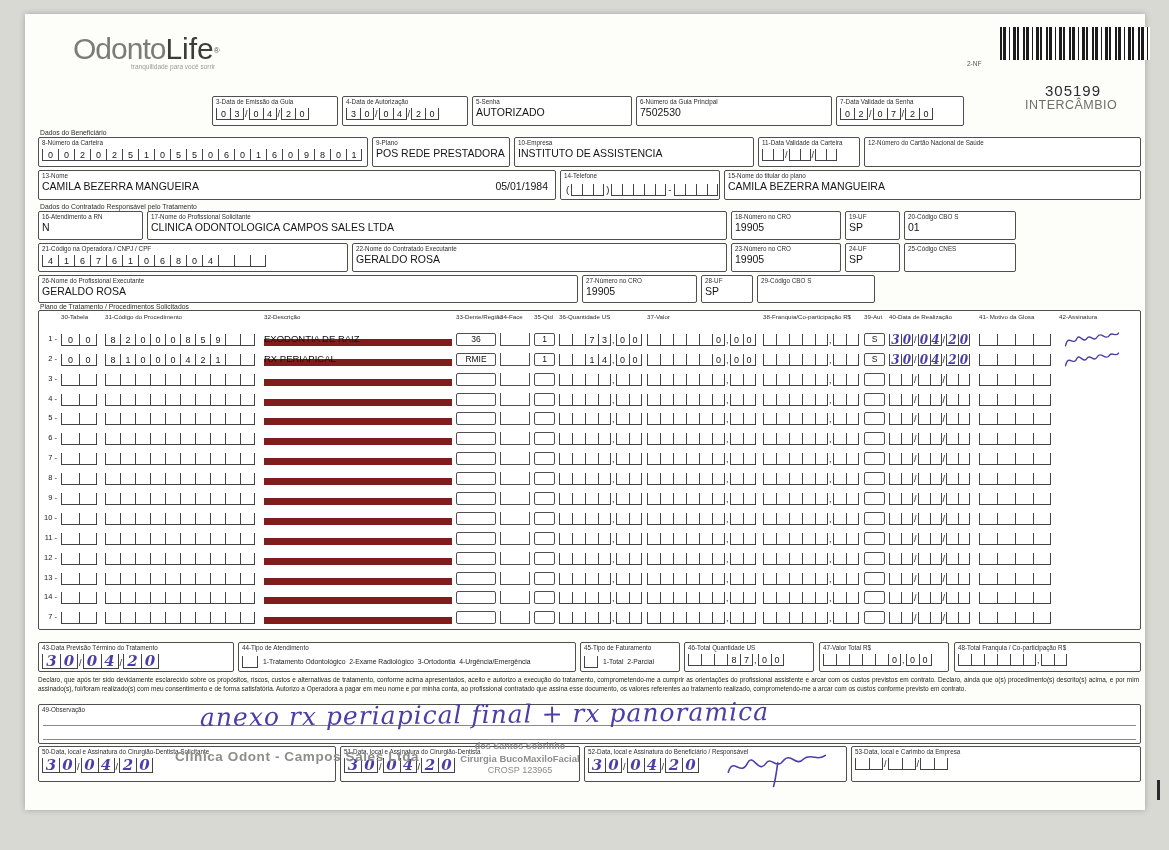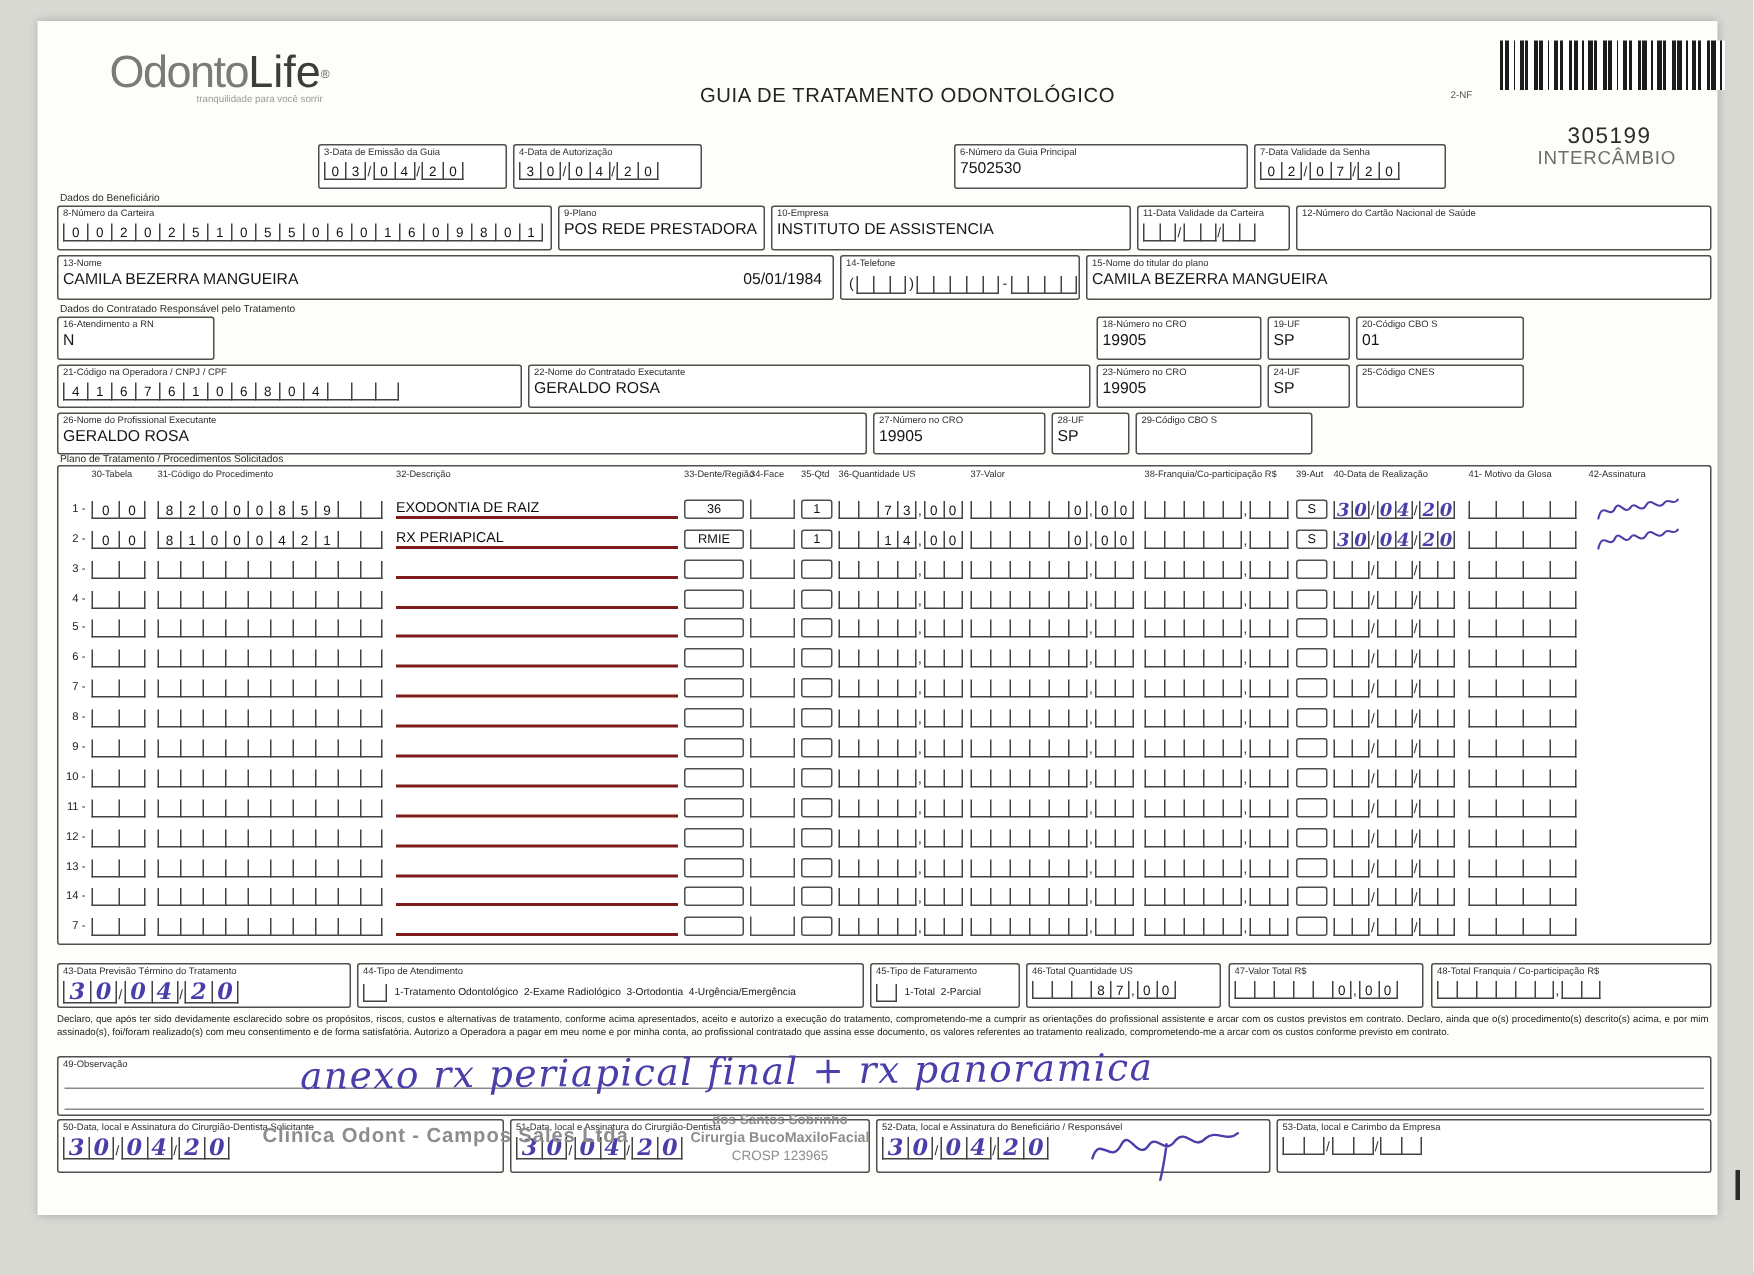--- a/index.html
+++ b/index.html
@@ -34,21 +34,21 @@
   
   .sidenote{position:absolute;left:1028px;top:200px;color:#4c4c4a}
   .sidenote .l1{font-size:9px}.sidenote .l2{font-size:10.5px;margin-top:3px}.sidenote .l3{font-size:10.5px;margin-top:6px}.sidenote .l4{font-size:6.5px;margin-top:2px}
   
   .tframe{position:absolute;left:13px;top:296px;width:1103px;height:320px;border:1px solid #4f4f4f;border-radius:2px;background:#fff;box-sizing:border-box}
   .thead{display:flex;gap:4px;padding:2px 0 0 2px;height:13px}
   .th{font-size:6.2px;color:#2e2e2e;white-space:nowrap;overflow:visible;flex:none}
   .trow{display:flex;gap:4px;align-items:flex-end;height:19.9px;padding-left:2px}
   .tc{flex:none;position:relative;box-sizing:border-box}
   .tc.num{font-size:7.5px;color:#222;text-align:right;padding-bottom:3px}
-  .tc.desc{border-bottom:2px solid #7f1d1d;height:13px;font-size:9.5px;white-space:nowrap;color:#111;overflow:visible}
+  .tc.desc{border-bottom:7px solid #7f1d1d;height:13px;font-size:9.5px;white-space:nowrap;color:#111;overflow:visible}
   .tc.cbx{border:1px solid #4f4f4f;border-radius:2px;height:13px;font-size:8.5px;text-align:center;color:#111}
   .tc.face{border-top:none;border-radius:0}
   .tc.sig{height:16px}
   .tc.sig svg{position:absolute;bottom:-3px;left:2px;transform:rotate(-6deg)}
   .trow .hand-d{font-size:12px}
   
   .decl{position:absolute;left:13px;top:661px;width:1101px;font-size:6.45px;line-height:1.42;color:#1d1d1d;text-align:justify}
   .obsbox{position:absolute;left:13px;top:690px;width:1103px;height:40px;border:1px solid #4f4f4f;border-radius:2px;background:#fff;box-sizing:border-box}
   .rule{position:absolute;left:4px;right:4px;border-bottom:1px solid #8a8a8a}
   .obs-hand{position:absolute;left:175px;top:686px;font-size:25px;color:#4a3fa8;font-family:"DejaVu Serif",serif;font-style:italic;letter-spacing:1px;white-space:nowrap;transform:rotate(-.6deg)}
@@ -63,21 +63,20 @@
 </style>
 </head>
 <body>
 
 <div id="paper">
 
   <div class="logo">
     <span class="p1">Odonto</span><span class="p2">Life</span><sup>®</sup>
     <div class="tagline">tranquilidade para você sorrir</div>
   </div>
-  <div class="title">GUIA DE TRATAMENTO ODONTOLÓGICO</div>
   <div class="nf">2-NF</div>
   <div class="barcode"></div>
   <div class="bcnum">305199</div>
   <div class="bccap">INTERCÂMBIO</div>
 
   <div class="fbox" style="left:187px;top:82px;width:126px;height:30px">
     <span class="flabel">3-Data de Emissão da Guia</span>
     <div class="fcomb">
         <span class="cg">
           <span class="cc" style="width: 14px;">0</span>
@@ -106,20 +105,24 @@
         <span class="cg">
           <span class="cc" style="width: 14px;">0</span>
           <span class="cc" style="width: 14px;">4</span>
         </span>
         <i class="slash">/</i>
         <span class="cg">
           <span class="cc" style="width: 14px;">2</span>
           <span class="cc" style="width: 14px;">0</span>
         </span>
       </div>
+  </div>
+  <div class="fbox" style="left:447px;top:82px;width:160px;height:30px">
+    <span class="flabel">5-Senha</span>
+    <div class="fval">AUTORIZADO</div>
   </div>
   <div class="fbox" style="left:611px;top:82px;width:196px;height:30px">
     <span class="flabel">6-Número da Guia Principal</span>
     <div class="fval">7502530</div>
   </div>
   <div class="fbox" style="left:811px;top:82px;width:128px;height:30px">
     <span class="flabel">7-Data Validade da Senha</span>
     <div class="fcomb">
         <span class="cg">
           <span class="cc" style="width: 14px;">0</span>
@@ -239,20 +242,24 @@
   </div>
   <div class="fbox" style="left:699px;top:156px;width:417px;height:30px">
     <span class="flabel">15-Nome do titular do plano</span>
     <div class="fval">CAMILA BEZERRA MANGUEIRA</div>
   </div>
 
   <div class="seclabel" style="left:15px;top:189px">Dados do Contratado Responsável pelo Tratamento</div>
   <div class="fbox" style="left:13px;top:197px;width:105px;height:29px">
     <span class="flabel">16-Atendimento a RN</span>
     <div class="fval">N</div>
+  </div>
+  <div class="fbox" style="left:122px;top:197px;width:580px;height:29px">
+    <span class="flabel">17-Nome do Profissional Solicitante</span>
+    <div class="fval">CLINICA ODONTOLOGICA CAMPOS SALES LTDA</div>
   </div>
   <div class="fbox" style="left:706px;top:197px;width:110px;height:29px">
     <span class="flabel">18-Número no CRO</span>
     <div class="fval">19905</div>
   </div>
   <div class="fbox" style="left:820px;top:197px;width:55px;height:29px">
     <span class="flabel">19-UF</span>
     <div class="fval">SP</div>
   </div>
   <div class="fbox" style="left:879px;top:197px;width:112px;height:29px">

